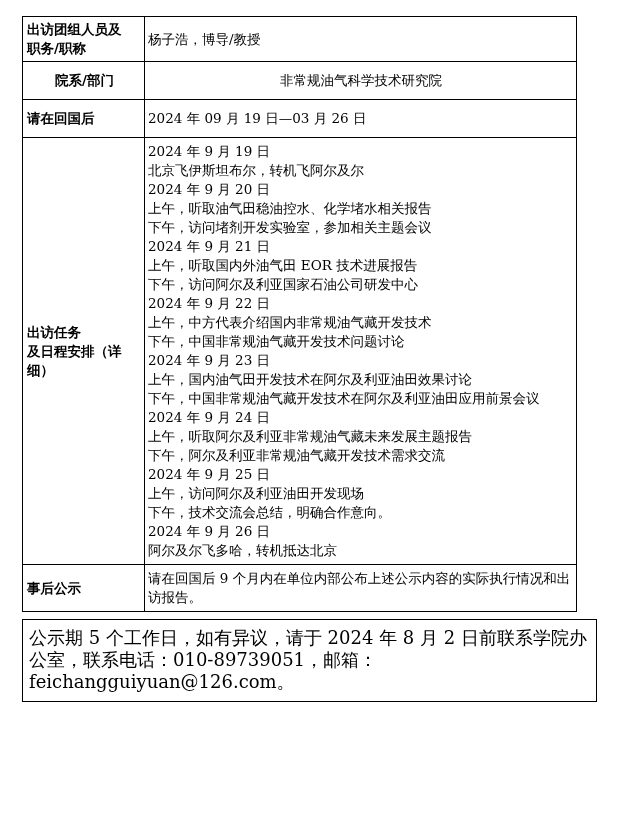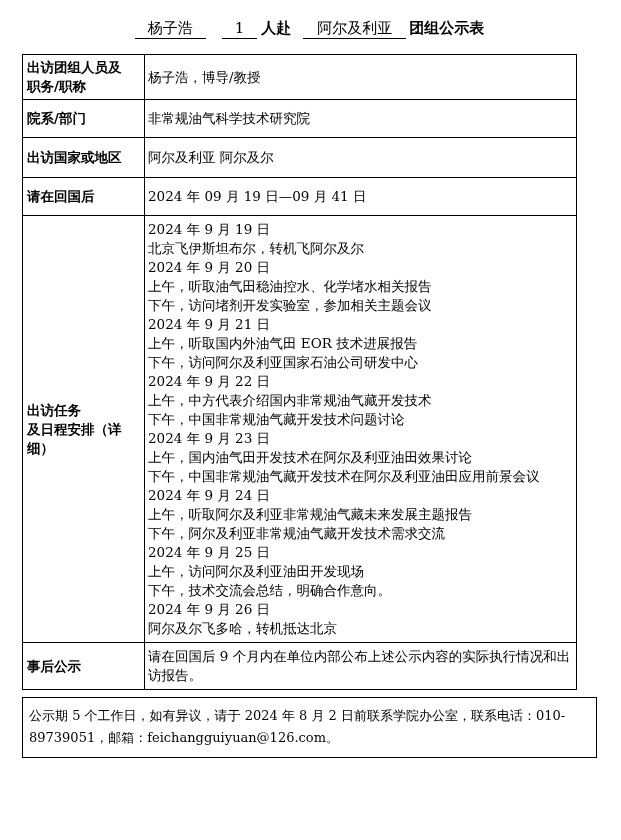--- a/index.html
+++ b/index.html
@@ -49,64 +49,57 @@
     width: 122px;
     font-weight: bold;
     padding: 3px 2px 3px 4px;
     line-height: 19px;
   }
   td.value {
     padding: 3px 2px 3px 3px;
     line-height: 19px;
   }
   tr.r0 td { height: 41px; }
-  tr.r1 td { height: 38px; }
+  tr.r1 td { height: 38px; text-align: center; }
   tr.r2 td { height: 40px; }
   tr.r3 td { height: 38px; }
   tr.r4 td { height: 31px; }
   tr.r5 td { height: 51px; }
   tr.r6 td.value { line-height: 19px; padding-top: 4px; padding-bottom: 4px; margin-top: 19px; }
   tr.r7 td { height: 47px; }
   
   .footer-box {
     width: 575px;
     margin-top: 7px;
     border: 1.5px solid #000;
     padding: 7px 5px 8px 6px;
-    font-size: 13px;
+    font-size: 18px;
     line-height: 22px;
   }
 </style>
 </head>
 <body>
 
 <div class="page">
 
-  <div class="title">
-    <span class="u u-name">杨子浩</span><span class="u u-count">1</span><span class="b b-renfu">人赴</span><span class="u u-dest">阿尔及利亚</span><span class="b">团组公示表</span>
-  </div>
 
   <table class="form">
     <tbody>
         <tr class="r0">
       <td class="label">出访团组人员及
 职务/职称</td>
       <td class="value">杨子浩，博导/教授</td>
     </tr>
     <tr class="r1">
       <td class="label">院系/部门</td>
       <td class="value">非常规油气科学技术研究院</td>
     </tr>
-    <tr class="r2">
-      <td class="label">出访国家或地区</td>
-      <td class="value">阿尔及利亚 阿尔及尔</td>
-    </tr>
     <tr class="r3">
       <td class="label">请在回国后</td>
-      <td class="value">2024 年 09 月 19 日—09 月 41 日</td>
+      <td class="value">2024 年 09 月 19 日—03 月 26 日</td>
     </tr>
     <tr class="r6">
       <td class="label">出访任务
 及日程安排（详细）</td>
       <td class="value">2024 年 9 月 19 日
 北京飞伊斯坦布尔，转机飞阿尔及尔
 2024 年 9 月 20 日
 上午，听取油气田稳油控水、化学堵水相关报告
 下午，访问堵剂开发实验室，参加相关主题会议
 2024 年 9 月 21 日

